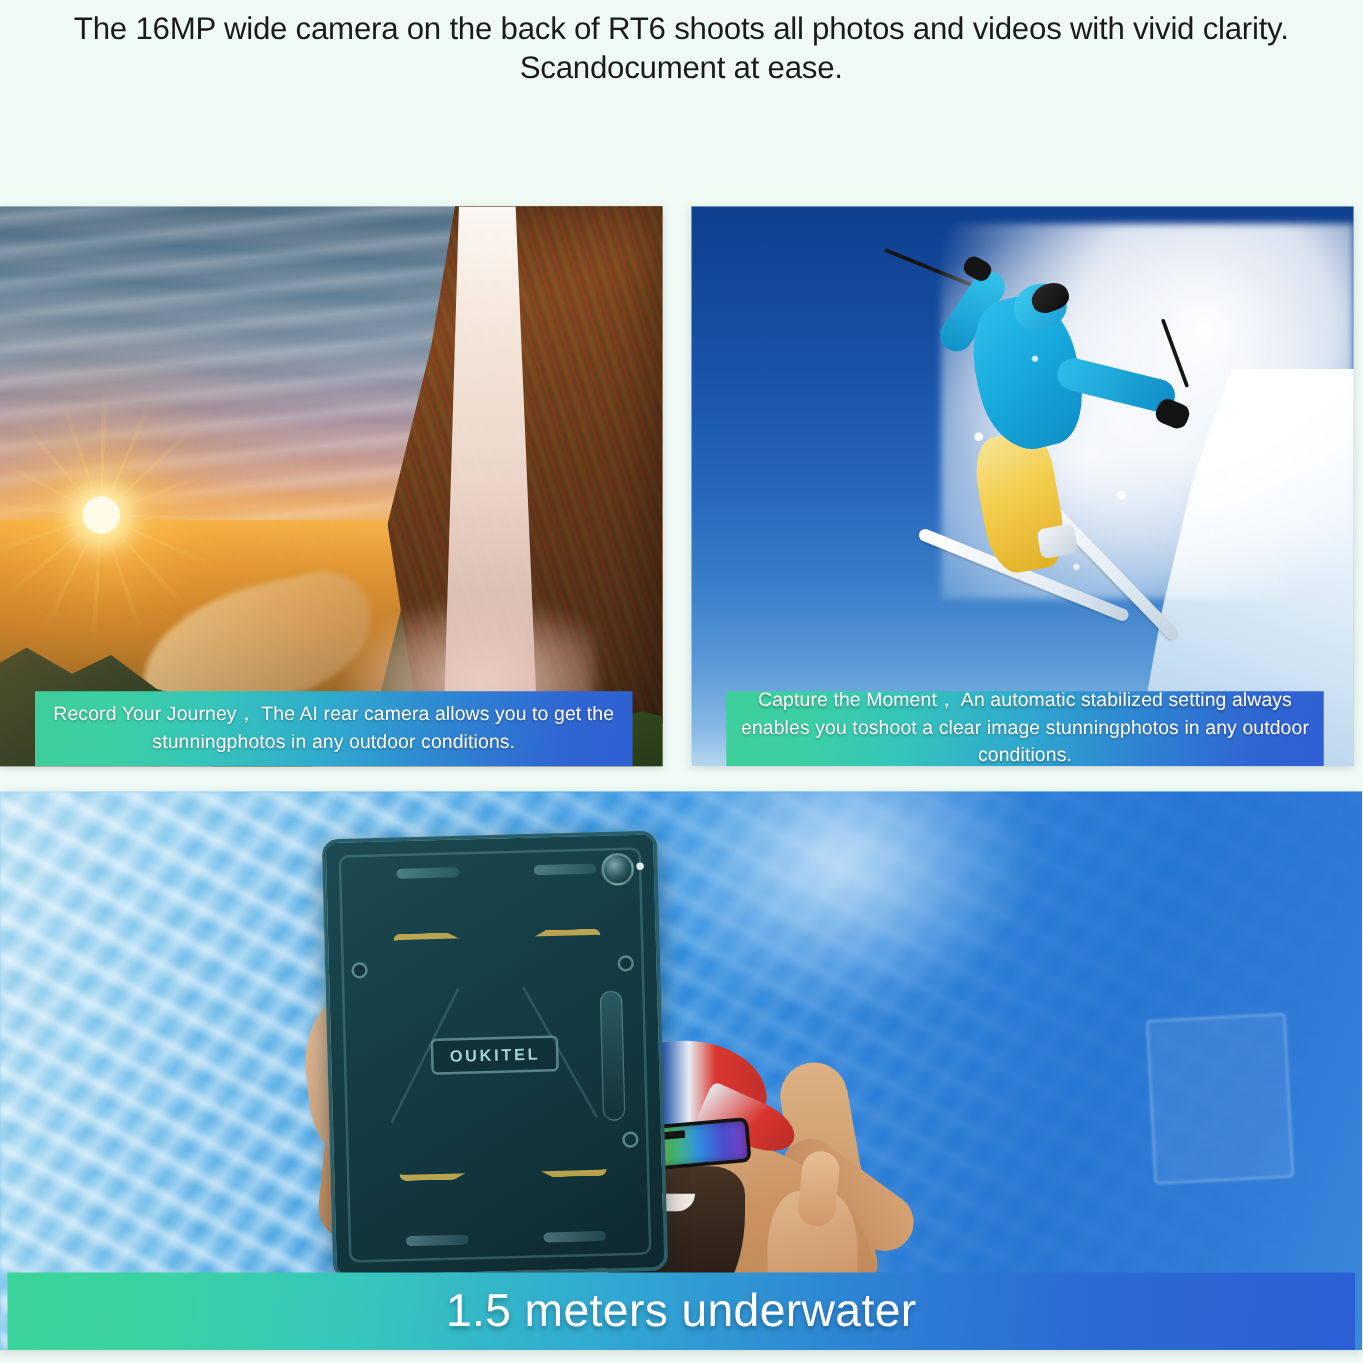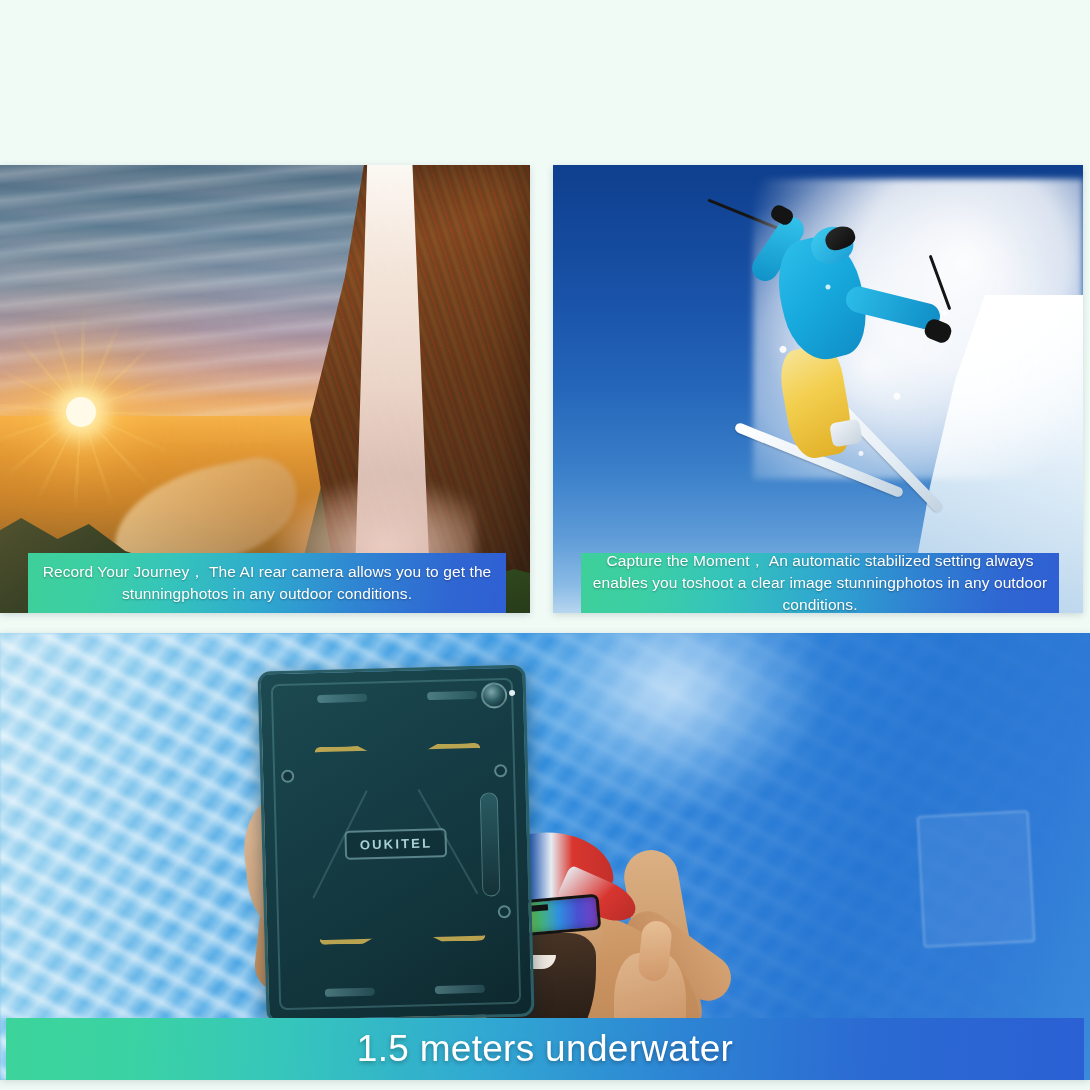--- a/index.html
+++ b/index.html
@@ -743,20 +743,21 @@
     font-size: 37px;
     letter-spacing: 0.3px;
     text-shadow: 0 2px 4px rgba(0,0,0,0.30);
     z-index: 9;
   }
 </style>
 </head>
 <body>
 
 <div class="header">
+  <div class="subhead">The 16MP wide camera on the back of RT6 shoots all photos and videos with vivid clarity. Scandocument at ease.</div>
 </div>
 
 <div class="top-row">
 
   <div class="panel panel-left">
     <div class="photo">
       <div class="wf-sky"></div>
       <div class="wf-clouds"></div>
       <div class="wf-plain"></div>
       <div class="wf-sunrays"></div>

